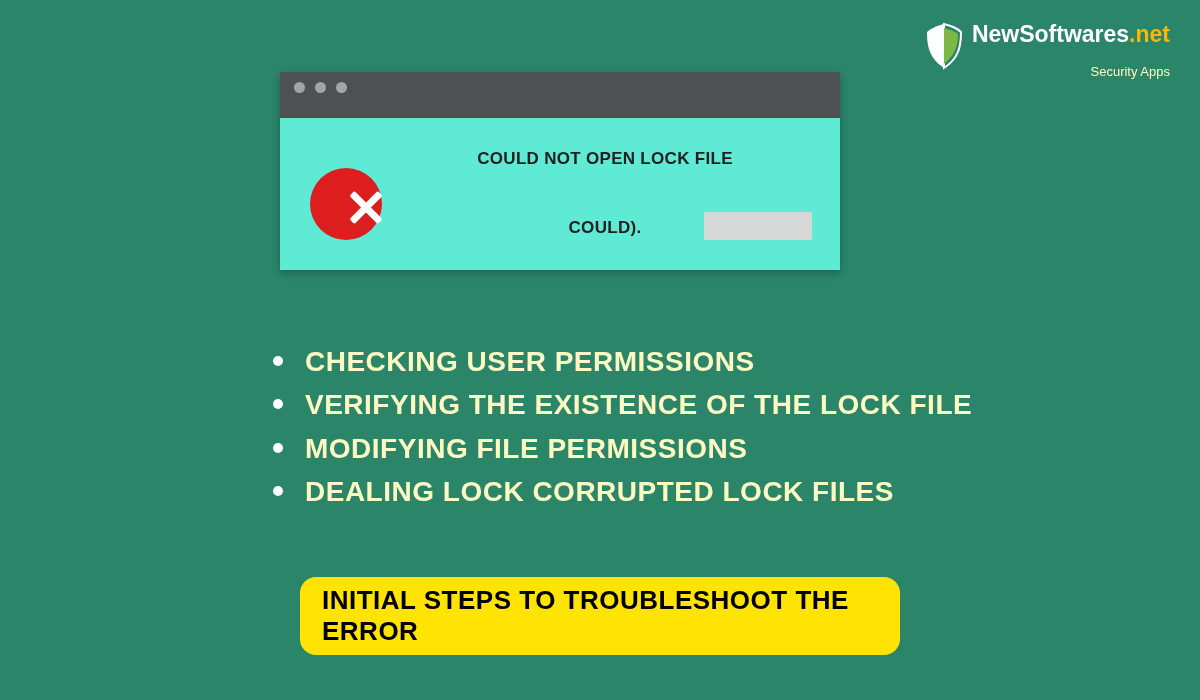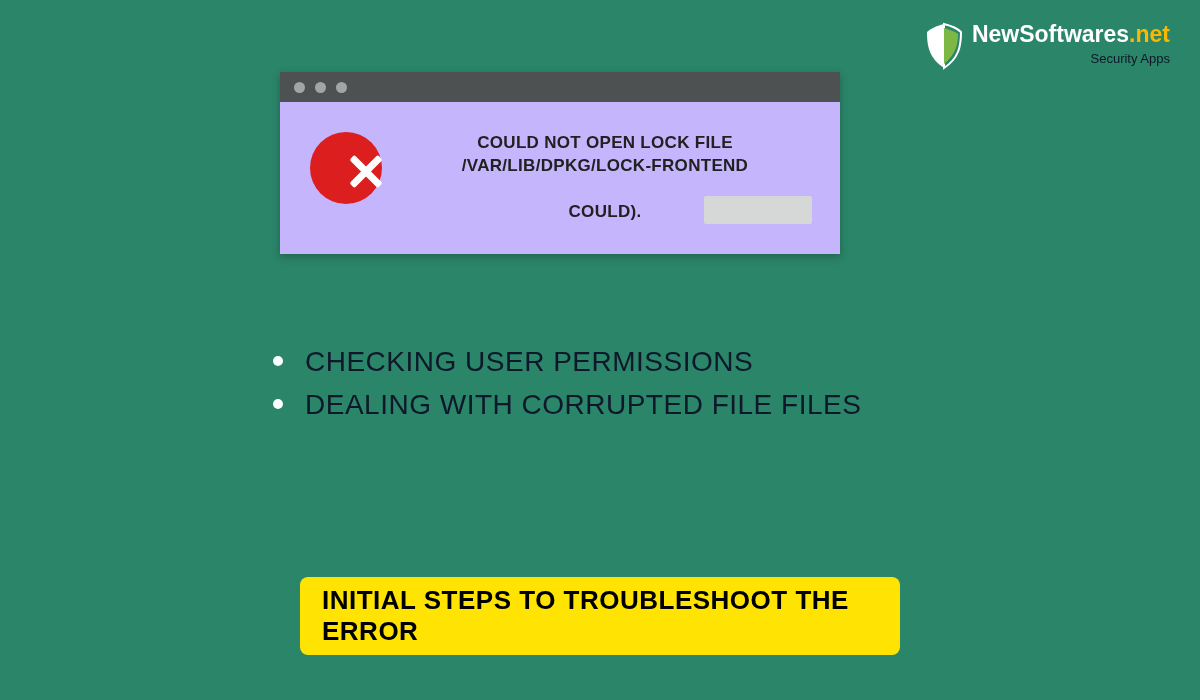--- a/index.html
+++ b/index.html
@@ -43,23 +43,23 @@
       font-size: 23px;
       font-weight: bold;
       line-height: 1.1;
     }
     
     .logo-main .accent {
       color: #fcb800;
     }
     
     .logo-sub {
-      color: #0f172a;
+      color: #fef9c3;
       font-size: 13px;
-      margin-top: 4px;
+      margin-top: 17px;
       align-self: flex-end;
     }
     
     .dialog-window {
       position: absolute;
       top: 72px;
       left: 280px;
       width: 560px;
       background: #4d5152;
       box-shadow: 0 3px 8px rgba(0,0,0,0.25);
@@ -75,25 +75,26 @@
     }
     
     .titlebar-dot {
       width: 11px;
       height: 11px;
       border-radius: 50%;
       background: #a2a5a6;
     }
     
     .window-body {
-      background: #c4b5fd;
+      background: #5eead4;
       padding: 30px 26px 30px 30px;
       display: flex;
-      align-items: flex-start;
+      align-items: flex-end;
       gap: 24px;
+      margin-top: 16px;
     }
     
     .error-icon {
       flex-shrink: 0;
       width: 72px;
       height: 72px;
       border-radius: 50%;
       background: #dc1e1f;
       display: flex;
       align-items: center;
@@ -141,22 +142,22 @@
     }
     
     .steps-list {
       position: absolute;
       top: 340px;
       left: 265px;
       list-style: none;
     }
     
     .steps-list li {
-      color: #0f172a;
-      font-weight: 400;
+      color: #fef9c3;
+      font-weight: 700;
       font-size: 28px;
       line-height: 1.55;
       letter-spacing: 0.5px;
       padding-left: 40px;
       position: relative;
     }
     
     .steps-list li::before {
       content: "";
       position: absolute;
@@ -168,21 +169,21 @@
       border-radius: 50%;
     }
     
     .footer-banner {
       position: absolute;
       bottom: 45px;
       left: 50%;
       transform: translateX(-50%);
       background: #ffe303;
       padding: 8px 22px;
-      border-radius: 8px;
+      border-radius: 16px;
       color: #000000;
       font-weight: 800;
       font-size: 26px;
       letter-spacing: 0.5px;
     }
   </style>
 </head>
 <body>
 
 <div class="logo">
@@ -206,28 +207,30 @@
     <div class="titlebar-dot"></div>
     <div class="titlebar-dot"></div>
     <div class="titlebar-dot"></div>
   </div>
   <div class="window-body">
     <div class="error-icon">
       <div class="error-x"></div>
     </div>
     <div class="error-msg">
       <span>COULD NOT OPEN LOCK FILE</span><br>
-      <span>/VAR/LIB/DPKG/LOCK-FRONTEND</span><br>
+      <br>
       <br>
       <span>COULD).</span>
     </div>
     <div class="dialog-button"></div>
   </div>
 </div>
 
 <ul class="steps-list">
   <li>CHECKING USER PERMISSIONS</li>
-  <li>DEALING WITH CORRUPTED FILE FILES</li>
+  <li>VERIFYING THE EXISTENCE OF THE LOCK FILE</li>
+  <li>MODIFYING FILE PERMISSIONS</li>
+  <li>DEALING LOCK CORRUPTED LOCK FILES</li>
 </ul>
 
 <div class="footer-banner">
   <span>INITIAL STEPS TO TROUBLESHOOT THE ERROR</span>
 </div>
 
 </body></html>

